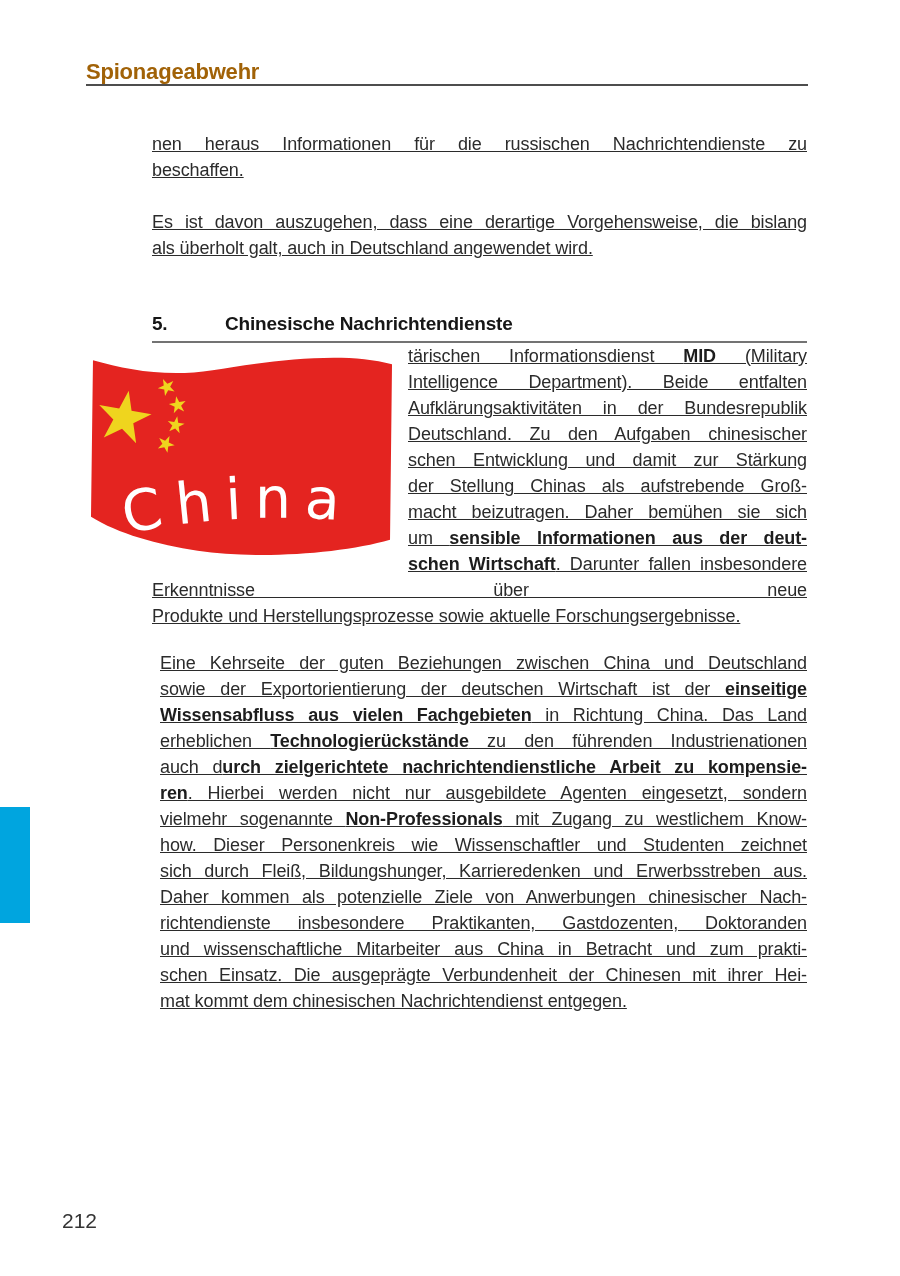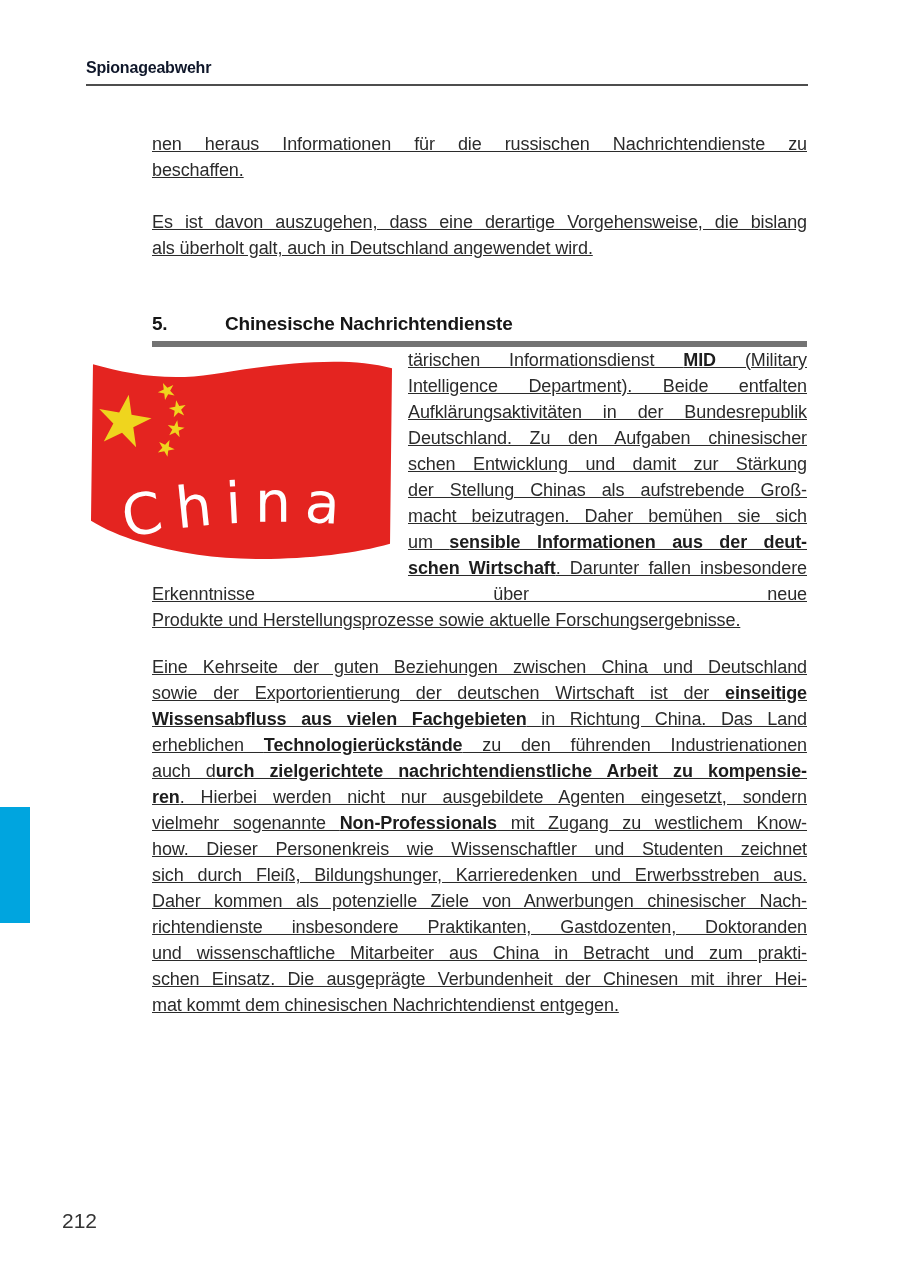--- a/index.html
+++ b/index.html
@@ -3,43 +3,43 @@
 <meta charset="utf-8">
 <style>
   html,body{margin:0;padding:0;}
   body{
     width:900px;height:1276px;position:relative;background:#ffffff;
     font-family:"Liberation Sans", sans-serif;color:#2b2b2b;overflow:hidden;
   }
   .page{position:absolute;inset:0;background:#fff;}
   .header-title{
     position:absolute;left:86px;top:59px;width:722px;
-    font-size:16px;font-weight:bold;color:#0f172a;letter-spacing:-0.2px;
+    font-size:22px;font-weight:bold;color:#a16207;letter-spacing:-0.2px;
   }
   .header-rule{position:absolute;left:86px;top:84px;width:722px;height:2px;background:#4d4d4d;}
   .textblock{
     position:absolute;left:152px;top:131px;width:655px;
     font-size:18px;line-height:26px;letter-spacing:-0.1px;
   }
   .ln{text-align:justify;text-align-last:justify;text-decoration:underline;}
   .ln.nj{text-align-last:left;}
   .b{font-weight:bold;color:#1d1d1d;}
   .para{margin:0;}
   #p2{margin-top:26px;}
   .heading{
-    margin-top:50px;padding-bottom:4px;border-bottom:6px solid #737373;
+    margin-top:50px;padding-bottom:4px;border-bottom:2px solid #737373;
     font-weight:bold;font-size:19px;line-height:26px;color:#161616;letter-spacing:-0.2px;
   }
   .heading .num{display:inline-block;width:73px;}
   #p3a{margin-top:27px;}
   .flag{
     float:left;width:307px;height:210px;
     margin:11px 13px 7px -64px;
   }
-  #p4{margin-top:21px;}
+  #p4{margin-top:21px;margin-left:8px;}
   .side-tab{position:absolute;left:0;top:807px;width:30px;height:116px;background:#00a5df;}
   .pagenum{position:absolute;left:62px;top:1208px;font-size:21px;line-height:26px;color:#343434;}
 </style>
 </head>
 <body>
 
 <div class="page">
 
   <div class="header-title">Spionageabwehr</div>
   <div class="header-rule"></div>

